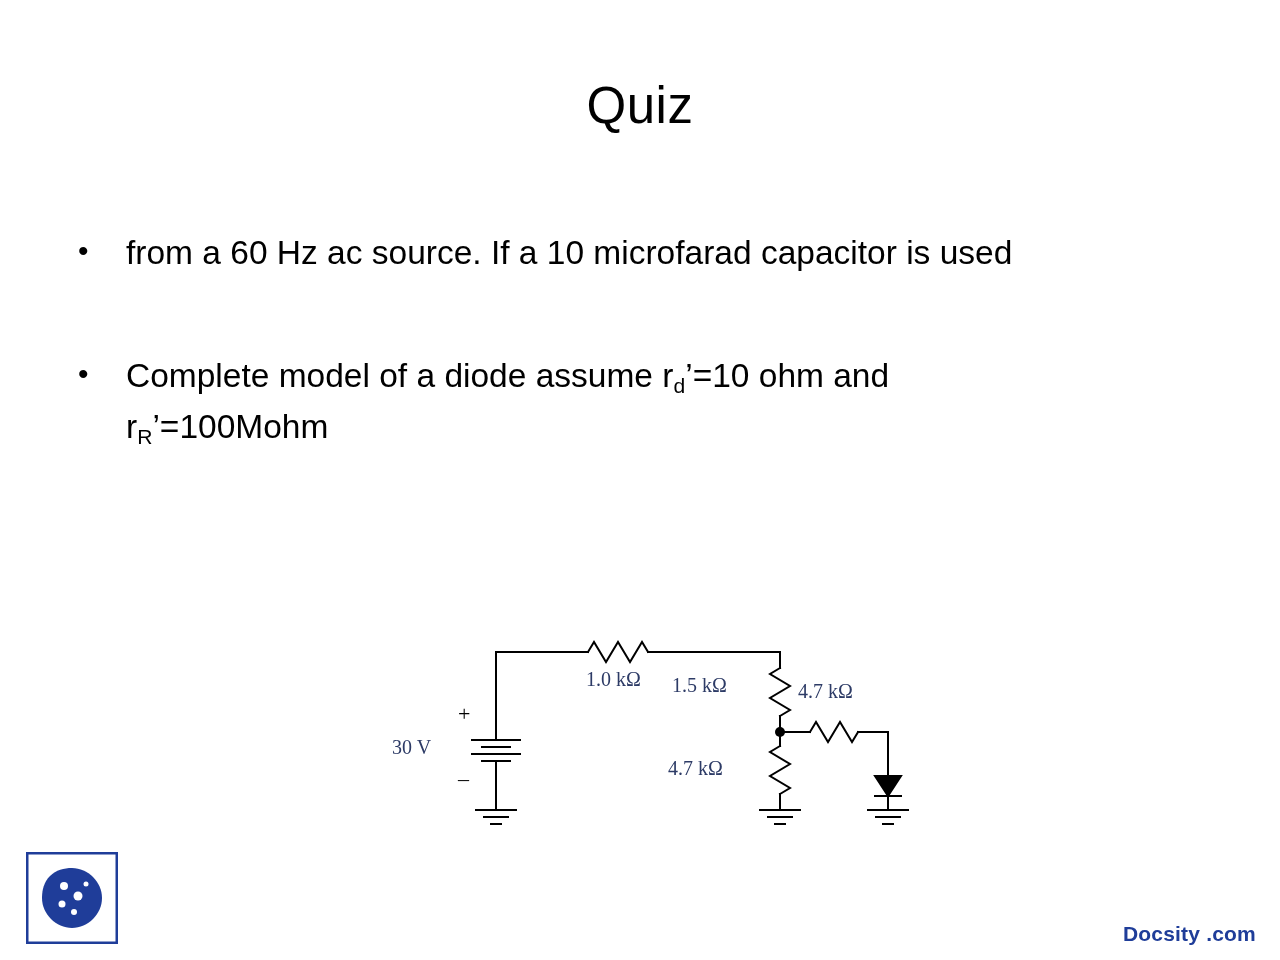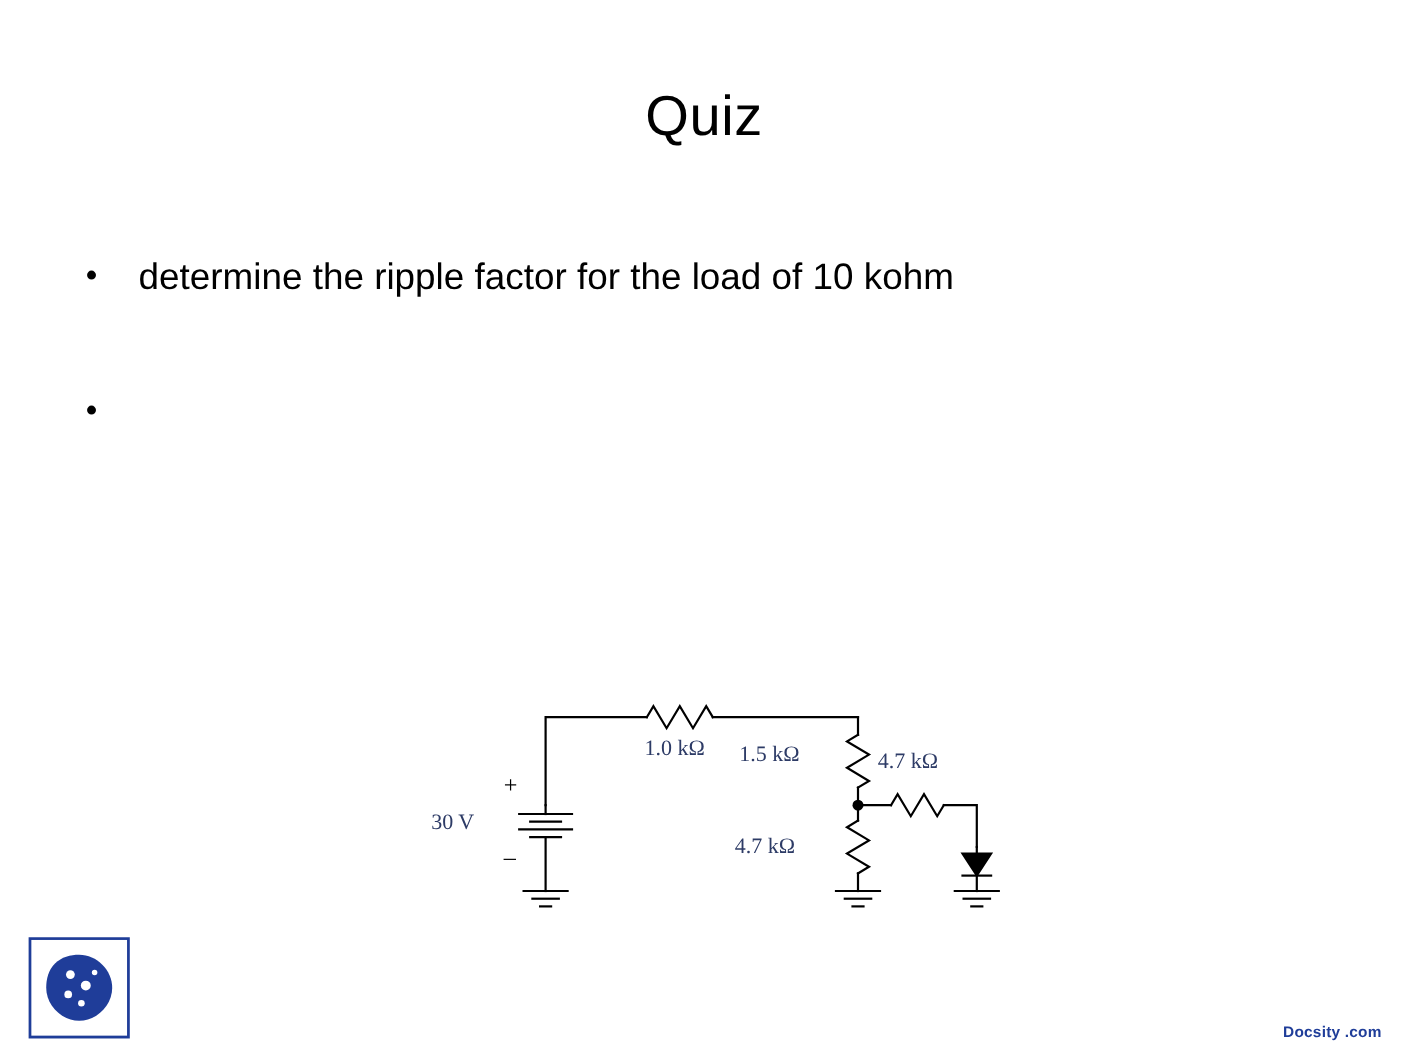--- a/index.html
+++ b/index.html
@@ -70,42 +70,44 @@
     position: absolute;
     left: 26px;
     top: 852px;
     width: 92px;
     height: 92px;
   }
   .footer {
     position: absolute;
     right: 24px;
     bottom: 14px;
-    font-size: 14px;
+    font-size: 21px;
     font-weight: bold;
     color: #1f3d99;
     letter-spacing: 0.2px;
   }
 </style>
 </head>
 <body>
 
 <div class="slide">
 
   <div class="title">Quiz</div>
 
   <div class="bullets">
 
     <div class="bullet">
       <span class="dot">•</span>
-      <div>determine the ripple factor for the load of 10 kohm</div>
+      <div>from a 60 Hz ac source. If a 10 microfarad capacitor is used</div>
     </div>
 
     <div class="bullet">
       <span class="dot">•</span>
+      <div><span>Complete model of a diode assume r</span><sub>d</sub><span>’=10 ohm and</span></div>
+      <div><span>r</span><sub>R</sub><span>’=100Mohm</span></div>
     </div>
 
   </div>
 
   <div class="circuit">
     <svg width="560" height="230" viewBox="0 0 560 230" xmlns="http://www.w3.org/2000/svg">
       <g stroke="#000000" stroke-width="2" fill="none" stroke-linecap="square">
 
         <path d="M116 112 L116 32 L208 32"></path>
 

